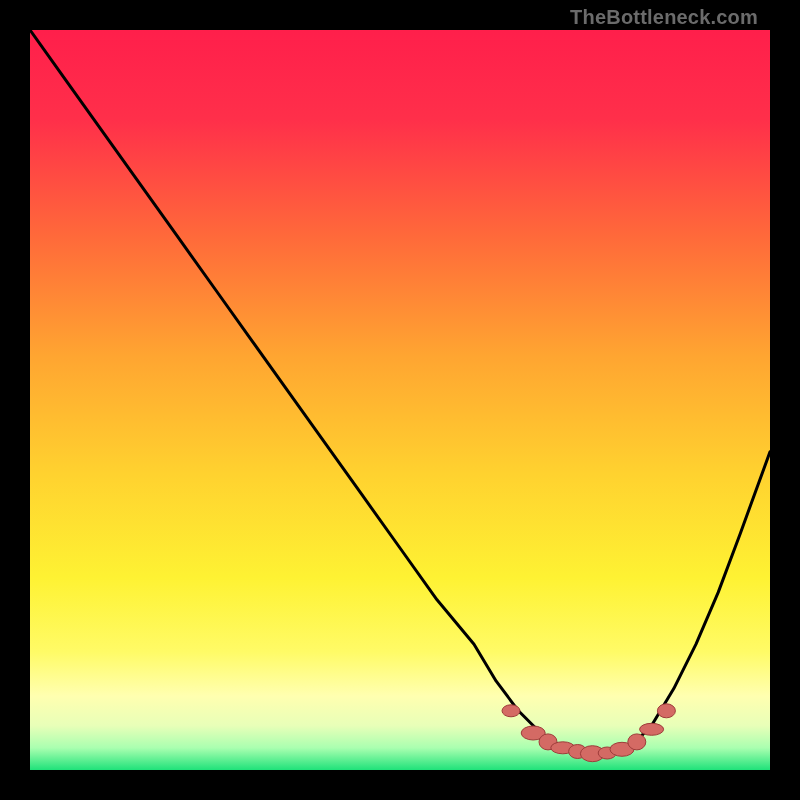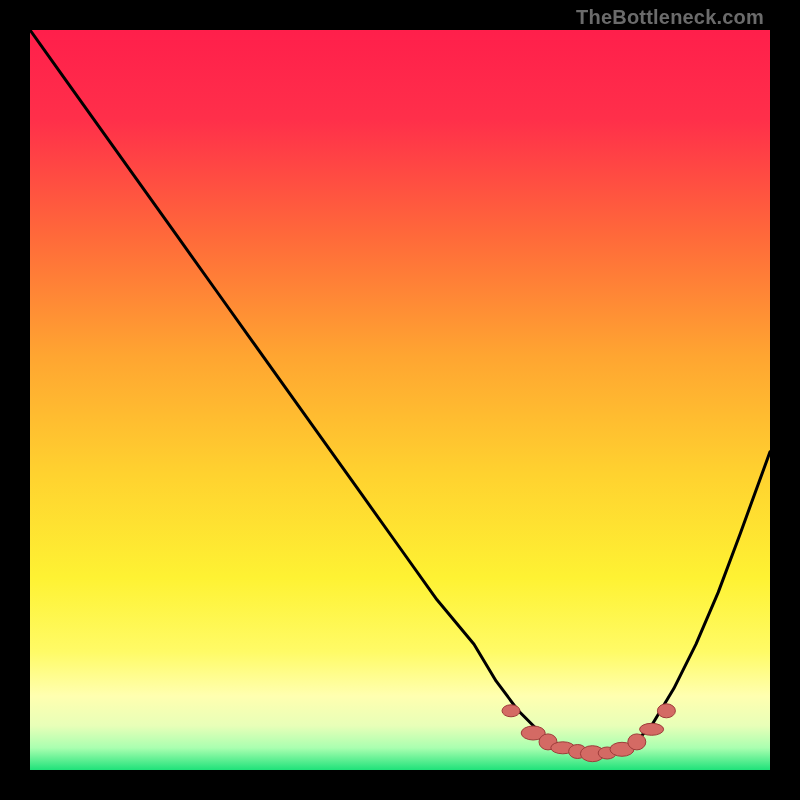--- a/index.html
+++ b/index.html
@@ -33,21 +33,21 @@
   .curve-svg {
     position: absolute;
     left: 0;
     top: 0;
     width: 100%;
     height: 100%;
   }
   .watermark {
     position: absolute;
     top: 6px;
-    right: 36px;
+    right: 42px;
     font-family: Arial, Helvetica, sans-serif;
     font-size: 20px;
     font-weight: bold;
     color: #6b6b6b;
     letter-spacing: 0.2px;
   }
 </style>
 </head>
 <body>
 

